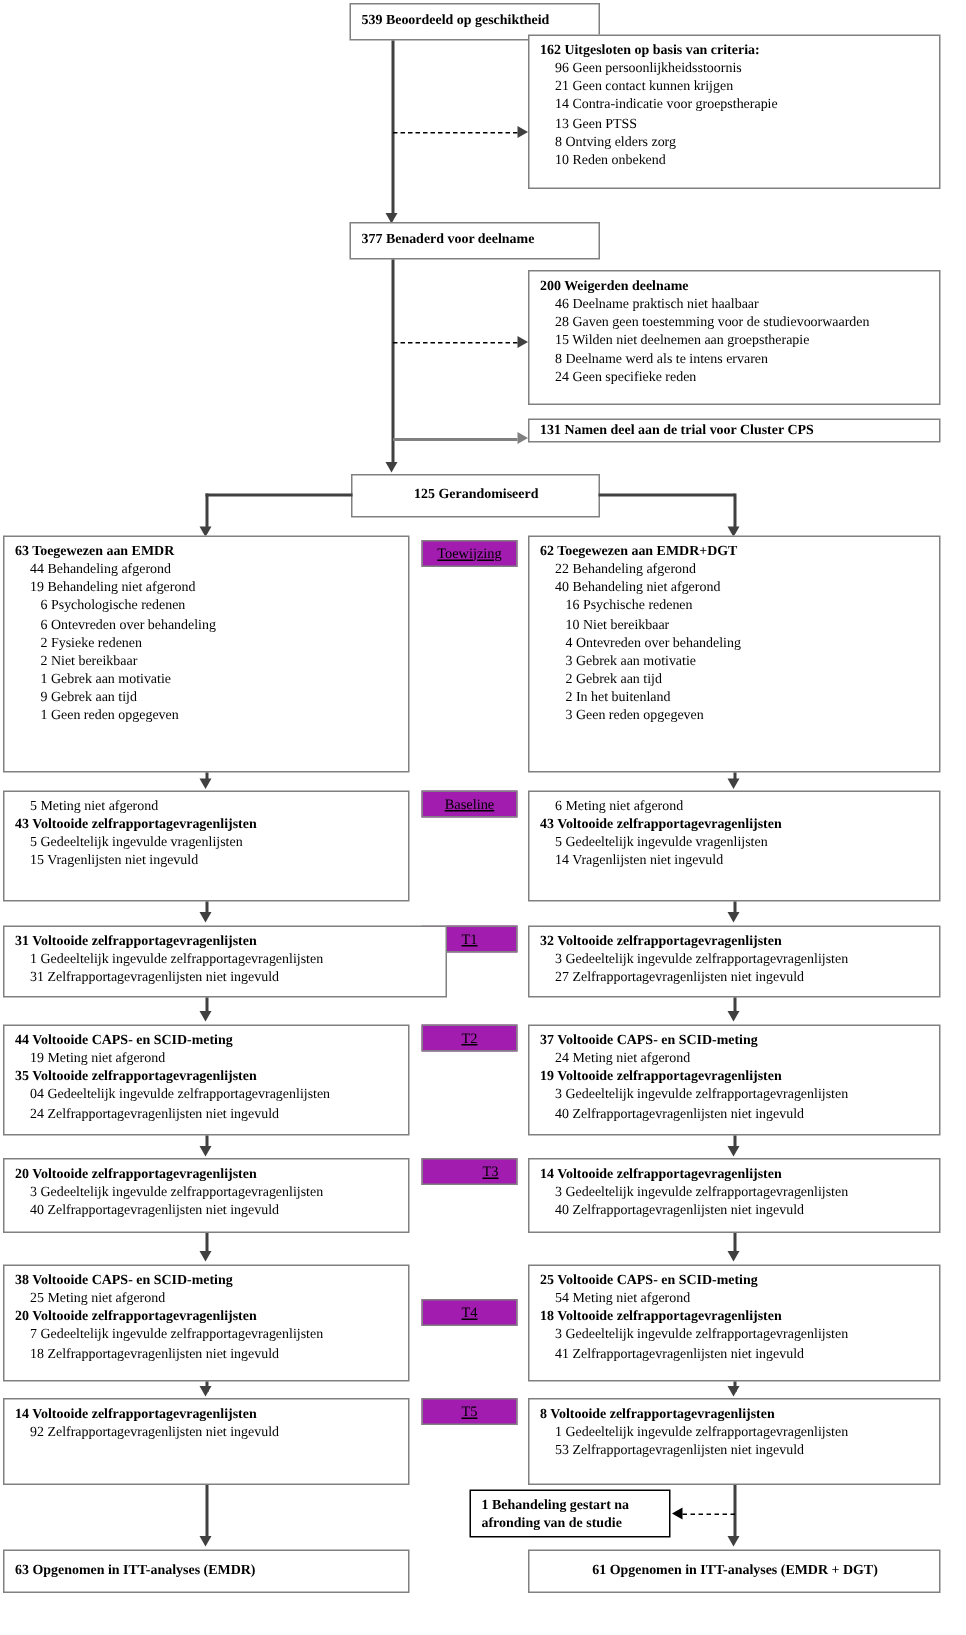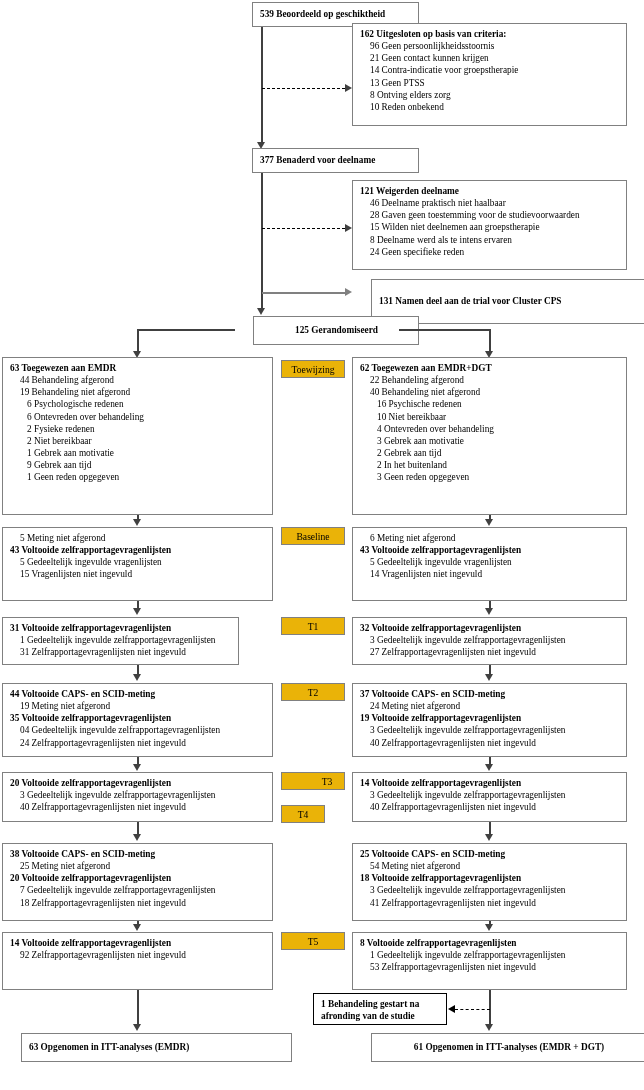--- a/index.html
+++ b/index.html
@@ -24,32 +24,32 @@
     border: 1px solid #808080;
     background: #ffffff;
     padding: 4px 6px 4px 7px;
     font-size: 9.3px;
     line-height: 12.15px;
     color: #000000;
   }
   .box.plain {
     display: flex;
     align-items: center;
-    margin-left: 19px;
   }
   .stage {
     position: absolute;
     box-sizing: border-box;
     border: 1px solid #808080;
-    background: #eab308;
+    background: #a21caf;
     display: flex;
     align-items: center;
     justify-content: center;
     font-size: 9.6px;
     color: #000000;
+    text-decoration: underline;
   }
   .ln {
     white-space: nowrap;
   }
   .lvl0 { padding-left: 0px;  font-weight: bold; }
   .lvl1 { padding-left: 10px; }
   .lvl2 { padding-left: 17px; }
   .hdrline { font-weight: bold; }
 
   
@@ -117,32 +117,32 @@
     <span class="ln hdrline">377 Benaderd voor deelname</span>
   </div>
 
   <div class="vline" style="left:261px; top:173px; height:137px;"></div>
   <div class="arrow-down" style="left:257.3px; top:308px;"></div>
 
   <div class="dashed-h" style="left:262px; top:228px; width:83px;"></div>
   <div class="arrow-right" style="left:345px; top:224.2px;"></div>
 
   <div class="box" style="left:352px; top:180px; width:275px; height:90px;">
-    <div class="ln lvl0">121 Weigerden deelname</div>
+    <div class="ln lvl0">200 Weigerden deelname</div>
     <div class="ln lvl1">46 Deelname praktisch niet haalbaar</div>
     <div class="ln lvl1">28 Gaven geen toestemming voor de studievoorwaarden</div>
     <div class="ln lvl1">15 Wilden niet deelnemen aan groepstherapie</div>
     <div class="ln lvl1">8 Deelname werd als te intens ervaren</div>
     <div class="ln lvl1">24 Geen specifieke reden</div>
   </div>
 
   <div class="hline thin" style="left:262px; top:292px; width:83px;"></div>
   <div class="arrow-right" style="left:345px; top:288.2px; border-left-color:#808080;"></div>
 
-  <div class="box plain" style="left:352px; top:279px; width:275px; height:45px;">
+  <div class="box plain" style="left:352px; top:279px; width:275px; height:16px;">
     <span class="ln hdrline">131 Namen deel aan de trial voor Cluster CPS</span>
   </div>
 
   <div class="box plain" style="left:234px; top:316px; width:166px; height:29px; justify-content:center;">
     <span class="ln hdrline">125 Gerandomiseerd</span>
   </div>
 
   <div class="hline" style="left:137px; top:329px; width:98px;"></div>
   <div class="vline" style="left:137px; top:329px; height:24px;"></div>
   <div class="arrow-down" style="left:133.3px; top:351px;"></div>
@@ -159,21 +159,21 @@
   </div>
   <div class="stage" style="left:281px; top:617px; width:64px; height:18px;">
     <span>T1</span>
   </div>
   <div class="stage" style="left:281px; top:683px; width:64px; height:18px;">
     <span>T2</span>
   </div>
   <div class="stage" style="left:281px; top:772px; width:64px; height:18px;padding-left:28px;">
     <span>T3</span>
   </div>
-  <div class="stage" style="left:281px; top:805px; width:44px; height:18px;">
+  <div class="stage" style="left:281px; top:866px; width:64px; height:18px;">
     <span>T4</span>
   </div>
   <div class="stage" style="left:281px; top:932px; width:64px; height:18px;">
     <span>T5</span>
   </div>
 
   <div class="box" style="left:2px; top:357px; width:271px; height:158px;">
     <div class="ln lvl0">63 Toegewezen aan EMDR</div>
     <div class="ln lvl1">44 Behandeling afgerond</div>
     <div class="ln lvl1">19 Behandeling niet afgerond</div>
@@ -215,21 +215,21 @@
     <div class="ln lvl0">43 Voltooide zelfrapportagevragenlijsten</div>
     <div class="ln lvl1">5 Gedeeltelijk ingevulde vragenlijsten</div>
     <div class="ln lvl1">14 Vragenlijsten niet ingevuld</div>
   </div>
 
   <div class="vline" style="left:137px; top:601px; height:9px;"></div>
   <div class="arrow-down" style="left:133.3px; top:608px;"></div>
   <div class="vline" style="left:489px; top:601px; height:9px;"></div>
   <div class="arrow-down" style="left:485.3px; top:608px;"></div>
 
-  <div class="box" style="left:2px; top:617px; width:237px; height:48px;">
+  <div class="box" style="left:2px; top:617px; width:296px; height:48px;">
     <div class="ln lvl0">31 Voltooide zelfrapportagevragenlijsten</div>
     <div class="ln lvl1">1 Gedeeltelijk ingevulde zelfrapportagevragenlijsten</div>
     <div class="ln lvl1">31 Zelfrapportagevragenlijsten niet ingevuld</div>
   </div>
   <div class="box" style="left:352px; top:617px; width:275px; height:48px;">
     <div class="ln lvl0">32 Voltooide zelfrapportagevragenlijsten</div>
     <div class="ln lvl1">3 Gedeeltelijk ingevulde zelfrapportagevragenlijsten</div>
     <div class="ln lvl1">27 Zelfrapportagevragenlijsten niet ingevuld</div>
   </div>
 

